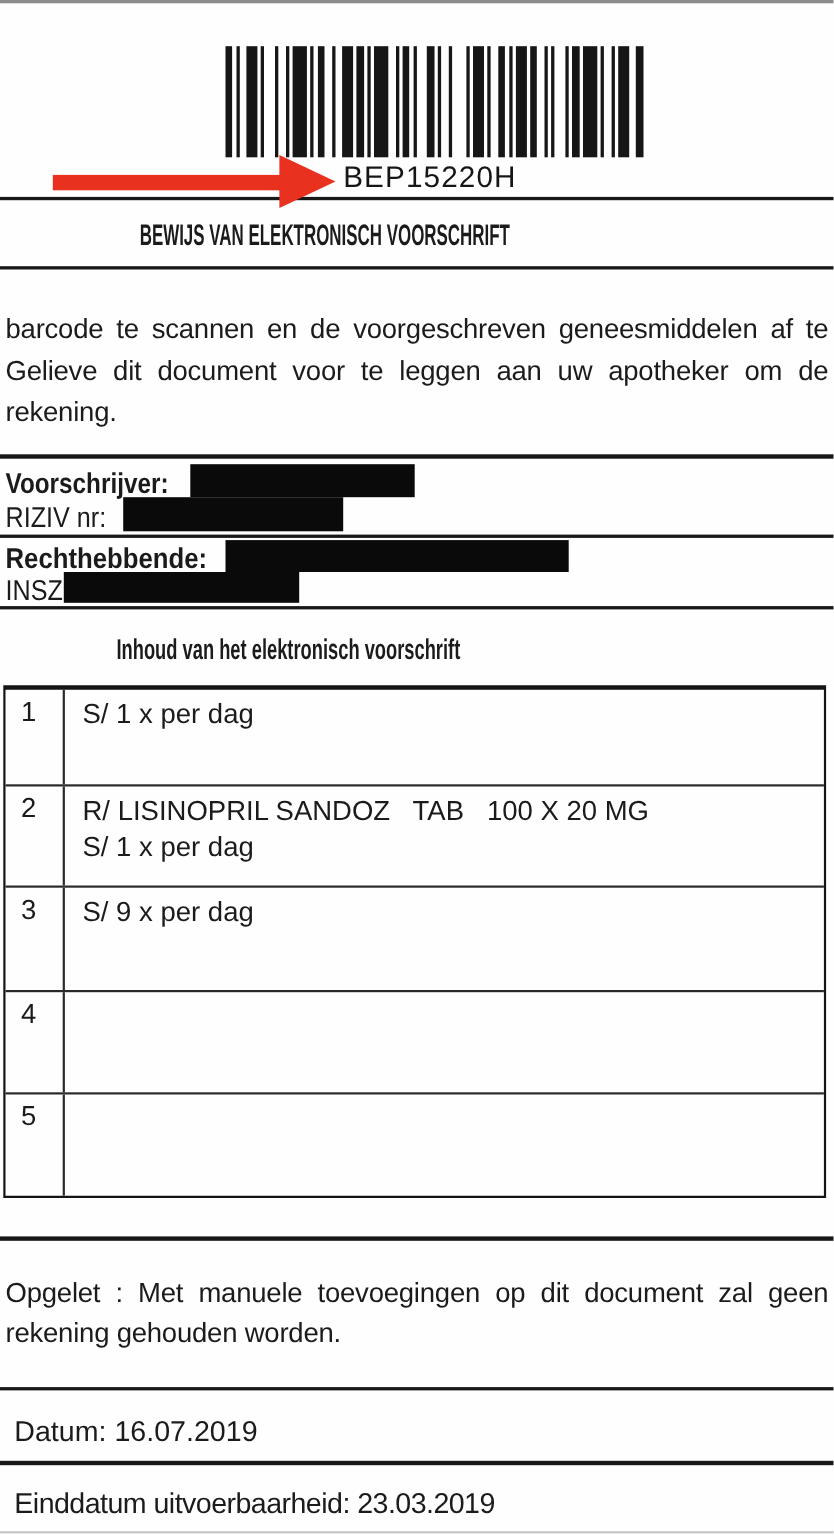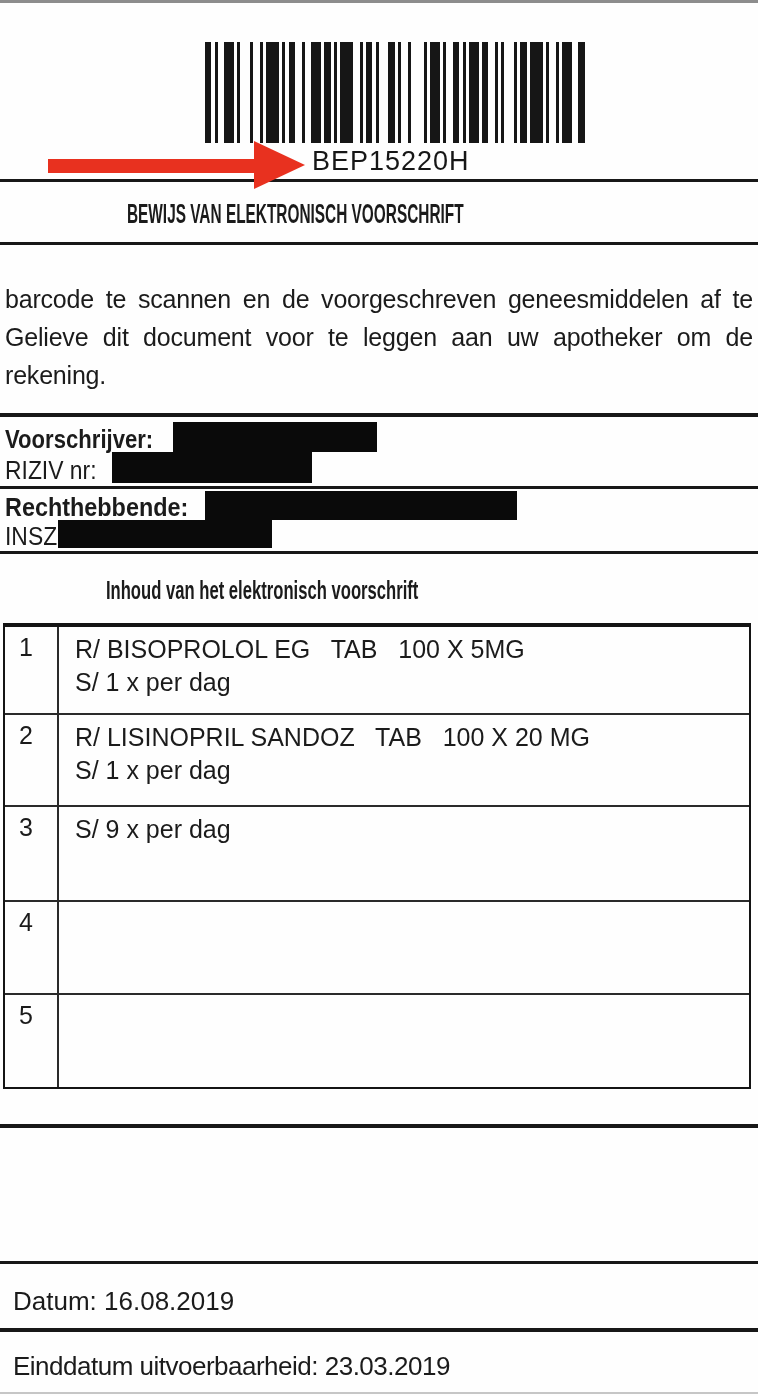--- a/index.html
+++ b/index.html
@@ -172,21 +172,21 @@
   <div class="redact insz-bar"></div>
   <div class="hline l-presc-bot"></div>
 
   <div class="contents-heading-wrap">
     <span>Inhoud van het elektronisch voorschrift</span>
   </div>
 
   <div class="rx-table">
     <div class="t-row r1">
       <div class="t-num">1</div>
-      <div class="t-med"><div>R/ BISOPROLOL EG   TAB   100 X 5MG</div><div>S/ 1 x per dag</div></div>
+      <div class="t-med"><div>S/ 1 x per dag</div></div>
     </div>
     <div class="t-row r2">
       <div class="t-num">2</div>
       <div class="t-med"><div>R/ LISINOPRIL SANDOZ   TAB   100 X 20 MG</div><div>S/ 1 x per dag</div></div>
     </div>
     <div class="t-row r3">
       <div class="t-num">3</div>
       <div class="t-med"><div>S/ 9 x per dag</div></div>
     </div>
     <div class="t-row r4">
@@ -194,25 +194,29 @@
       <div class="t-med"><div></div><div></div></div>
     </div>
     <div class="t-row r5">
       <div class="t-num">5</div>
       <div class="t-med"><div></div><div></div></div>
     </div>
   </div>
 
   <div class="hline l-table-bot"></div>
 
+  <div class="warning">
+    <div class="jline">Opgelet : Met manuele toevoegingen op dit document zal geen</div>
+    <div>rekening gehouden worden.</div>
+  </div>
 
   <div class="hline l-warning"></div>
   <div class="datum">
     <span>Datum:</span>
-    <span>16.08.2019</span>
+    <span>16.07.2019</span>
   </div>
 
   <div class="hline l-datum"></div>
   <div class="einddatum">
     <span>Einddatum uitvoerbaarheid:</span>
     <span>23.03.2019</span>
   </div>
 
   <div class="hline edge-bot"></div>
 </div>

